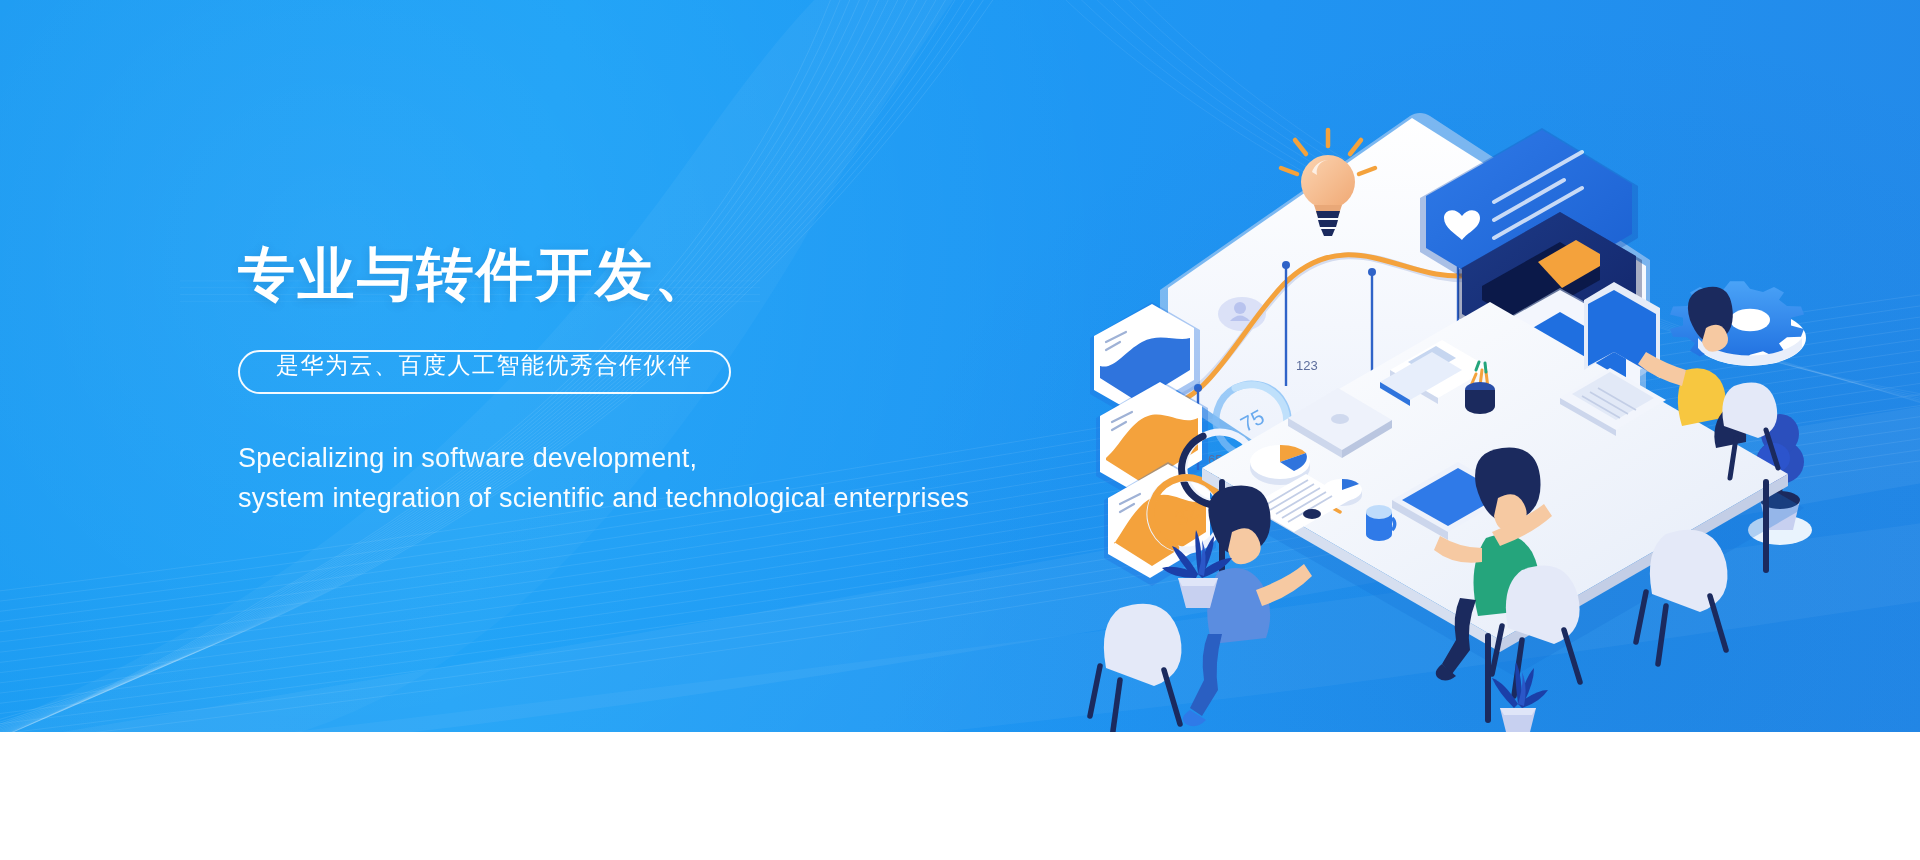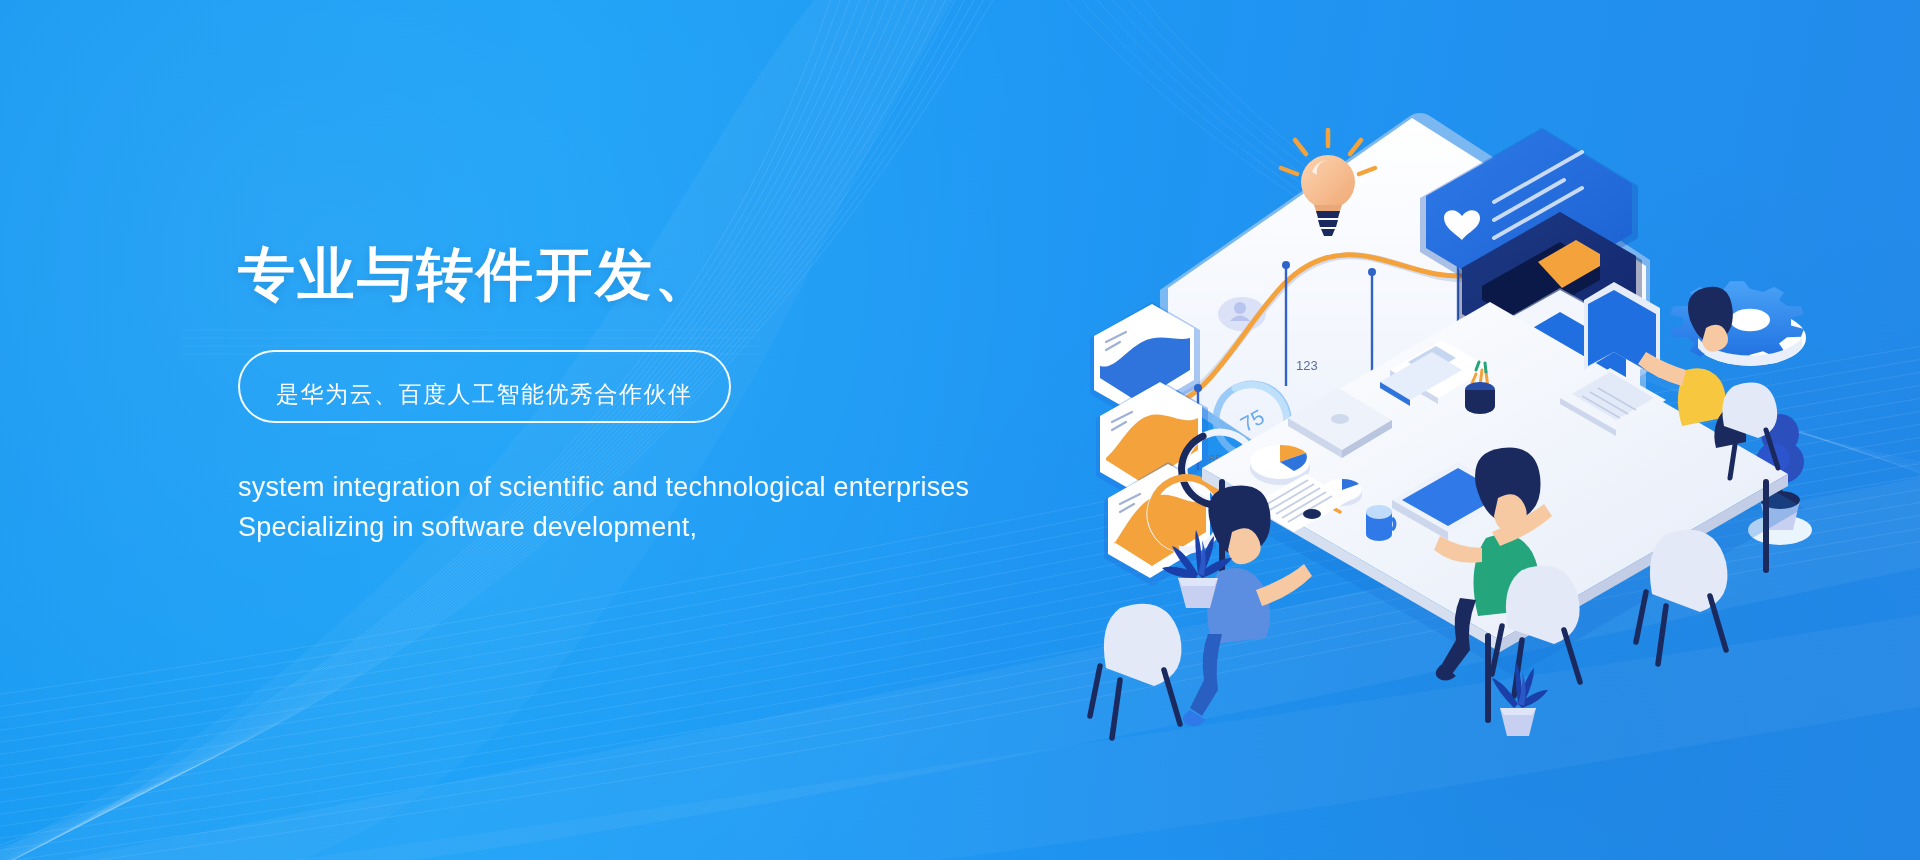--- a/index.html
+++ b/index.html
@@ -6,21 +6,21 @@
   * { margin:0; padding:0; box-sizing:border-box; }
   html, body {
     width:1920px; height:860px;
     overflow:hidden;
     font-family:"Liberation Sans","DejaVu Sans",sans-serif;
   }
 
   
   #stage {
     position:relative;
-    width:1920px; height:860px;
+    width:1920px; height:732px;
     background:linear-gradient(100deg,#1799f2 0%,#18a0f7 28%,#2094f2 62%,#2389e9 100%);
     overflow:hidden;
   }
 
   
   .bg-wave { position:absolute; inset:0; pointer-events:none; }
   .bg-wave svg { width:100%; height:100%; display:block; }
 
   .bg-sheen-a{
     position:absolute; left:-260px; top:-340px;
@@ -53,21 +53,21 @@
   .headline .l2 { display:block; }
 
   .badge-wrap { margin-top:40px; }
   .badge {
     display:inline-block;
     border:2px solid rgba(255,255,255,.95);
     border-radius:40px;
     color:#ffffff;
     font-size:23px;
     letter-spacing:1.5px;
-    padding:31px 36px 15px 36px;
+    padding:2px 36px 15px 36px;
     line-height:1;
     white-space:nowrap;
     text-align:right;
   }
 
   .subcopy {
     margin-top:44px;
     color:#ffffff;
     font-size:27px;
     line-height:40px;
@@ -174,22 +174,22 @@
 
     <h1 class="headline">
       <span class="l1">专业与转件开发、</span>
     </h1>
 
     <div class="badge-wrap">
       <span class="badge">是华为云、百度人工智能优秀合作伙伴</span>
     </div>
 
     <div class="subcopy">
+      <span>Specializing in software development,</span>
       <span>system integration of scientific and technological enterprises</span>
-      <span>Specializing in software development,</span>
     </div>
 
   </div>
 
   <div class="illu">
     <svg viewBox="0 0 800 700">
       <defs>
         <linearGradient id="panelG" x1="0" y1="0" x2="0" y2="1">
           <stop offset="0" stop-color="#ffffff"></stop>
             <stop offset="1" stop-color="#e9effb"></stop>

